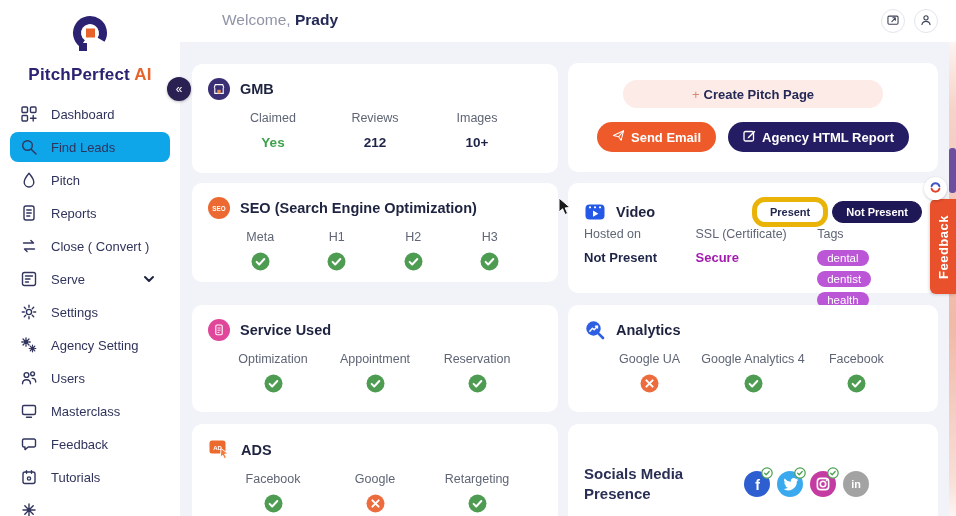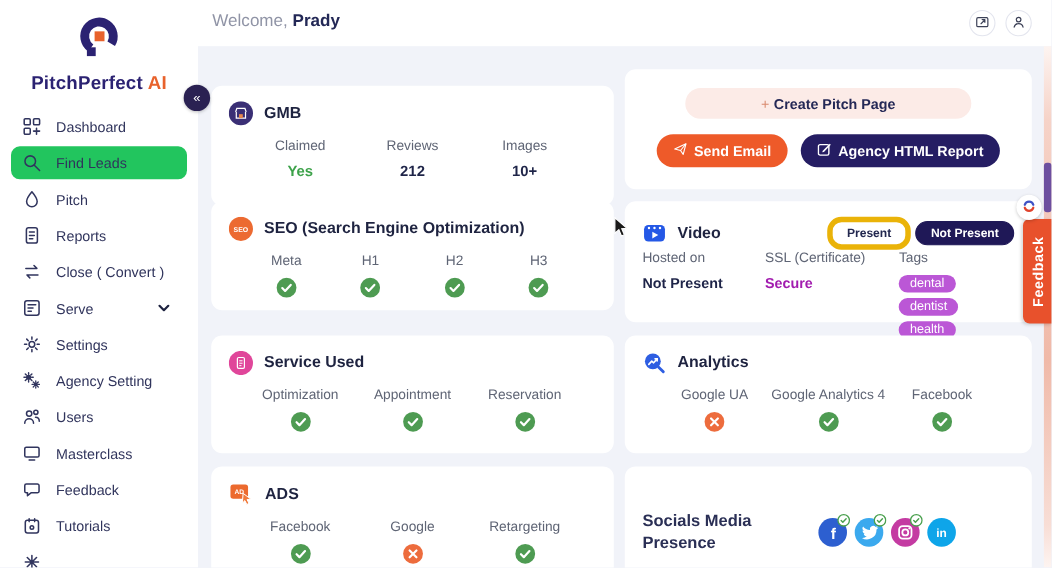--- a/index.html
+++ b/index.html
@@ -9,37 +9,37 @@
     -webkit-font-smoothing:antialiased;
   }
   
   .sidebar{position:absolute;left:0;top:0;width:180px;height:516px;background:#fff;z-index:5;}
   .brand{padding-top:13px;text-align:center;}
   .brand-text{font-size:17px;font-weight:bold;color:#2b2272;margin-top:2px;letter-spacing:.2px;}
   .brand-text .ai{color:#e8622c;}
   .menu{margin-top:14px;}
   .mi{display:flex;align-items:center;height:30px;margin:0 10px 3px 10px;padding-left:10px;
       border-radius:8px;cursor:pointer;color:#30345c;font-size:13px;font-weight:500;}
-  .mi.active{background:#22c55e;}
+  .mi.active{background:#0ea5e9;}
   .mi-ic{width:18px;height:18px;display:inline-flex;margin-right:13px;flex:none;}
   .mi-lb{white-space:nowrap;}
   .mi-ch{margin-left:auto;margin-right:14px;display:inline-flex;}
   .collapse-btn{position:absolute;left:167px;top:77px;width:24px;height:24px;border-radius:50%;
       background:#2a2152;color:#fff;border:none;z-index:9;font-size:12px;line-height:22px;
       text-align:center;padding:0;cursor:pointer;box-shadow:0 1px 3px rgba(0,0,0,.25);}
   
   .main-header{position:absolute;left:180px;top:0;width:776px;height:42px;background:#fff;}
-  .welcome{position:absolute;left:13px;top:11px;font-size:15.5px;color:#9094a6;}
+  .welcome{position:absolute;left:42px;top:11px;font-size:15.5px;color:#9094a6;}
   .welcome b{color:#232856;font-weight:bold;}
   .hdr-btns{position:absolute;right:18px;top:9px;display:flex;gap:9px;}
   .hdr-btn{width:24px;height:24px;border-radius:50%;background:#fff;border:1px solid #e3e5ee;
       display:flex;align-items:center;justify-content:center;padding:0;cursor:pointer;}
   
   .card{position:absolute;background:#fff;border-radius:10px;box-sizing:border-box;padding:14px 16px;}
-  .card-gmb{left:192px;top:78px;width:366px;height:109px;}
+  .card-gmb{left:192px;top:64px;width:366px;height:109px;}
   .card-actions{left:568px;top:63px;width:370px;height:109px;padding-top:17px;}
   .card-seo{left:192px;top:183px;width:366px;height:99px;}
   .card-video{left:568px;top:183px;width:370px;height:110px;}
   .card-service{left:192px;top:305px;width:366px;height:107px;}
   .card-analytics{left:568px;top:305px;width:370px;height:107px;}
   .card-ads{left:192px;top:424px;width:366px;height:120px;}
   .card-socials{left:568px;top:424px;width:370px;height:120px;display:flex;align-items:center;}
   .card-head{display:flex;align-items:center;gap:10px;}
   .card-title{font-size:14.5px;font-weight:bold;color:#1e2340;}
   .card-ic{display:inline-flex;flex:none;}
@@ -552,21 +552,21 @@
         <svg width="26" height="26" viewBox="0 0 24 24">
           <rect x="6.8" y="6.8" width="10.4" height="10.4" rx="3" stroke="#fff" stroke-width="1.5" fill="none"></rect>
           <circle cx="12" cy="12" r="2.5" stroke="#fff" stroke-width="1.5" fill="none"></circle>
           <circle cx="15.4" cy="8.6" r="0.9" fill="#fff"></circle>
         </svg>
         <svg class="badge" width="12" height="12" viewBox="0 0 12 12">
           <circle cx="6" cy="6" r="5.2" fill="#fff" stroke="#4aa04e" stroke-width="1.2"></circle>
           <path d="M3.7 6.2l1.5 1.5 3-3.2" stroke="#4aa04e" stroke-width="1.3" fill="none" stroke-linecap="round" stroke-linejoin="round"></path>
         </svg>
       </span>
-      <span class="soc" style="background:#0ea5e9">
+      <span class="soc" style="background:#a3a3a3">
         <svg width="26" height="26" viewBox="0 0 24 24">
           <text x="12" y="16" text-anchor="middle" font-size="10" font-weight="bold" fill="#fff" font-family="Liberation Sans,sans-serif">in</text>
         </svg>
       </span>
     </div>
 </section>
 
 <button class="sync-btn">
   <span>
     <svg width="15" height="15" viewBox="0 0 23 23" fill="none" stroke-linecap="round">

